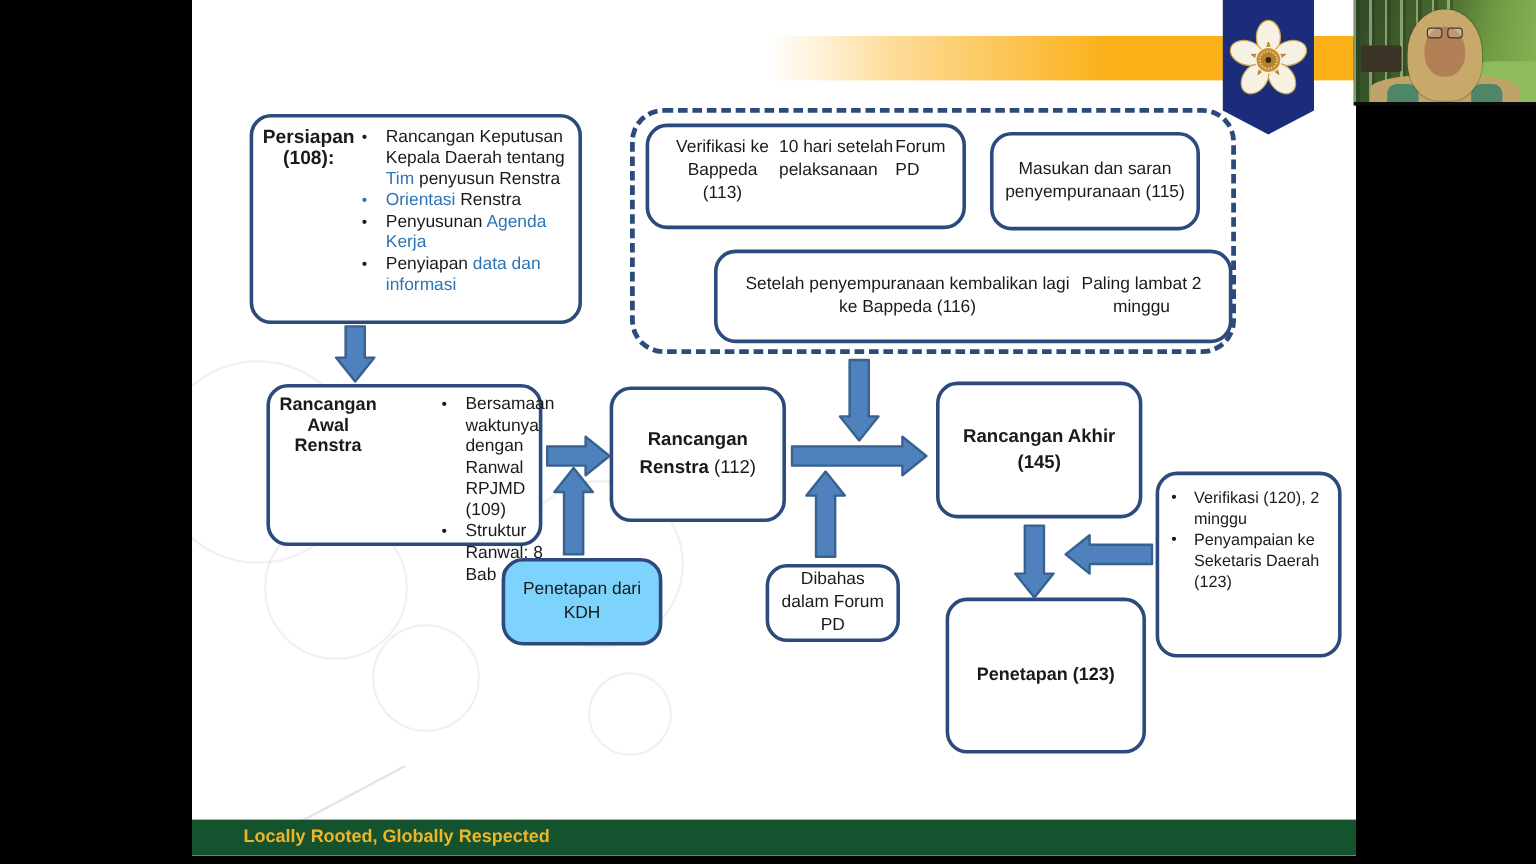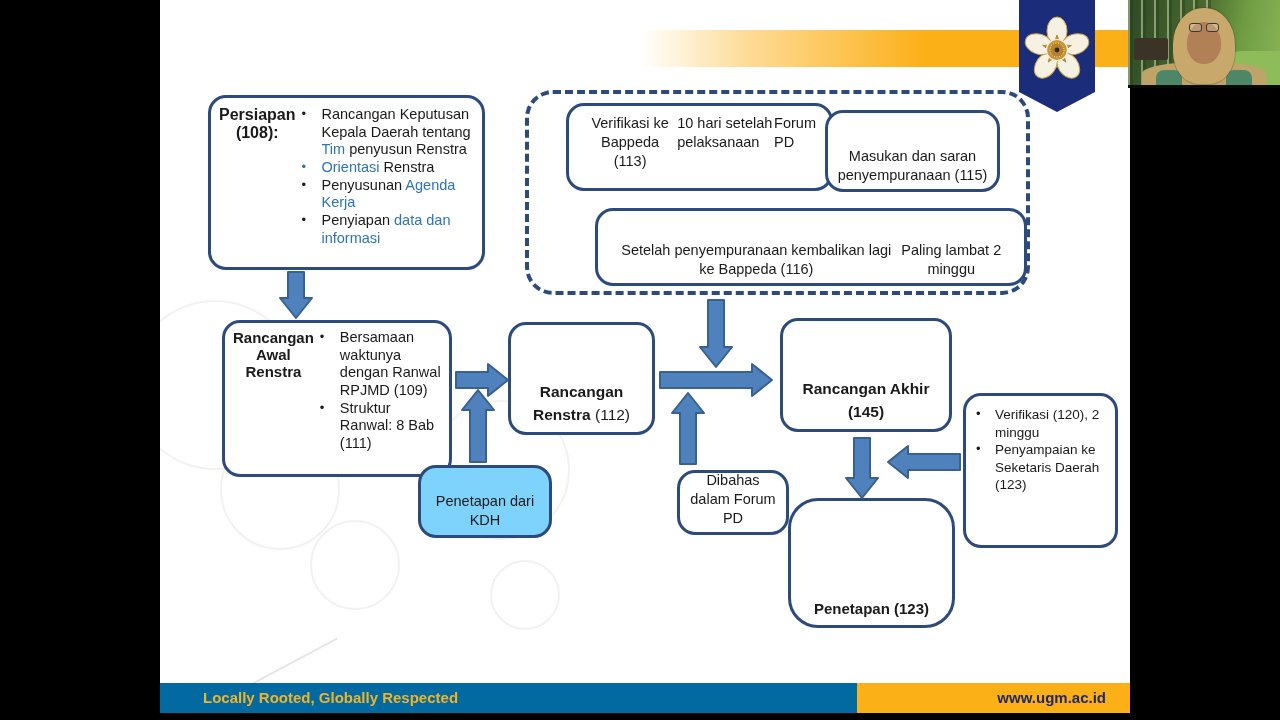--- a/index.html
+++ b/index.html
@@ -15,59 +15,59 @@
   .wm-line { position:absolute; width:130px; height:2px; background:rgba(0,0,0,0.10); transform:rotate(-28deg); }
 
   
   .ribbon { position:absolute; left:480px; top:30px; width:490px; height:37px;
             background:linear-gradient(90deg, rgba(251,176,24,0) 0%, rgba(251,176,24,0.45) 22%, #fbb018 58%, #fbb018 100%); }
   .pennant-svg { position:absolute; left:855px; top:0; }
 
   
   .fbox { position:absolute; background:#fff; border:3px solid #2c4a7c; border-radius:18px;
           color:#1a1a1a; display:flex; flex-direction:row; justify-content:center; }
-  .fbox.center { text-align:center; align-items:flex-end; }
+  .fbox.center { text-align:center; align-items:center; }
   .dashed-group { position:absolute; left:365px; top:90px; width:505px; height:205px;
                   border:4px dashed #2c4a7c; border-radius:28px; background:transparent; }
 
   .persiapan { left:48px; top:95px; width:277px; height:175px; padding:8px 10px 8px 8px; justify-content:flex-start; }
   .persiapan .title { font-weight:bold; font-size:16px; text-align:center; margin-bottom:2px; }
   .blist { font-size:14.5px; line-height:1.22; }
   .brow { display:flex; }
   .bmark { width:12px; flex:0 0 12px; margin:0 8px 0 6px; font-size:13px; }
   .blue { color:#2e74b5; }
 
-  .v113 { left:378px; top:103px; width:267px; height:88px; padding:8px 14px; font-size:14.5px; line-height:1.3;margin-left:28px; }
+  .v113 { left:378px; top:103px; width:267px; height:88px; padding:8px 14px; font-size:14.5px; line-height:1.3; }
   .v113 .c { text-align:center; }
   .m115 { left:665px; top:110px; width:175px; height:82px; font-size:14.5px; line-height:1.3; padding:4px 8px; }
   .s116 { left:435px; top:208px; width:432px; height:78px; font-size:14.5px; line-height:1.3; padding:4px 18px; }
 
-  .rawal { left:62px; top:320px; width:230px; height:157px; padding:6px 8px; justify-content:flex-start; }
+  .rawal { left:62px; top:320px; width:230px; height:135px; padding:6px 8px; justify-content:flex-start;gap:48px; }
   .rawal .title { font-weight:bold; font-size:15px; text-align:center; margin-bottom:1px; }
   .rawal .blist { font-size:14.5px; }
 
   .rrenstra { left:348px; top:322px; width:147px; height:113px; font-size:15.5px; line-height:1.45; padding:6px 12px; }
   .rakhir { left:620px; top:318px; width:172px; height:114px; font-size:15.5px; font-weight:bold; line-height:1.45; padding:6px 18px; }
-  .dibahas { left:478px; top:470px; width:112px; height:65px; font-size:14.5px; line-height:1.3; padding:4px 8px;margin-left:39px; }
+  .dibahas { left:478px; top:470px; width:112px; height:65px; font-size:14.5px; line-height:1.3; padding:4px 8px; }
   .pkdh { left:258px; top:465px; width:134px; height:73px; font-size:14.5px; line-height:1.35; background:#7dd3fc; padding:4px 8px; }
-  .p123 { left:628px; top:498px; width:167px; height:130px; font-size:14.5px; line-height:1.35; padding:6px 10px;border-radius:30px; }
+  .p123 { left:628px; top:498px; width:167px; height:130px; font-size:14.5px; line-height:1.35; padding:6px 10px; }
   .p123 .title { font-weight:bold; font-size:15px; }
   .vright { left:803px; top:393px; width:155px; height:155px; padding:10px 8px 10px 6px; justify-content:center; }
   .vright .blist { font-size:13.5px; line-height:1.3; }
   .vright .bmark { margin:0 7px 0 4px; }
 
   .ellipse { position:absolute; left:30px; top:557px; width:460px; height:102px; background:#fbf200;
              border:3px solid #2c4a7c; border-radius:50%; display:flex; flex-direction:column;
              justify-content:center; align-items:center; text-align:center;
              font-size:20px; font-weight:bold; color:#141414; line-height:1.35; }
 
   .arrows { position:absolute; left:0; top:0; pointer-events:none; }
 
   
-  .footer { position:absolute; left:0; top:683px; width:970px; height:30px; background:#0369a1; display:flex; }
+  .footer { position:absolute; left:0; top:683px; width:970px; height:30px; background:#14532d; display:flex; }
   .footer .tag { flex:1; color:#f0b429; font-weight:bold; font-size:15px; line-height:30px; padding-left:43px; }
   .footer .gold { width:273px; background:#fbb018; color:#222865; font-weight:bold; font-size:15px;
                   line-height:30px; text-align:right; padding-right:24px; }
 
   
   .webcam { position:absolute; left:1128px; top:0; width:152px; height:88px; overflow:hidden;
             background:linear-gradient(100deg,#2f4a26 0%,#49682f 45%,#6f9c43 72%,#8cb457 100%); border-bottom:3px solid #0a0a0a; }
   .wc-bamboo { position:absolute; left:0; top:0; width:90px; height:88px;
                background:repeating-linear-gradient(90deg, rgba(214,229,180,0.5) 0 2px, rgba(35,55,25,0.35) 2px 5px, rgba(0,0,0,0) 5px 13px); }
   .wc-house { position:absolute; left:6px; top:38px; width:34px; height:22px; background:#3b3326; border-radius:2px; }
@@ -210,21 +210,20 @@
         <polygon points="548,300 564,300 564,347 572,347 556,367 540,347 548,347"></polygon>
         <polygon points="500,372 592,372 592,364 612,380 592,396 592,388 500,388"></polygon>
         <polygon points="520,464 520,413 512,413 528,393 544,413 536,413 536,464"></polygon>
         <polygon points="694,438 710,438 710,478 718,478 702,498 686,478 694,478"></polygon>
         <polygon points="800,454 748,454 748,446 728,462 748,478 748,470 800,470"></polygon>
       </g>
     </svg>
 
     <div class="footer">
       <div class="tag">Locally Rooted, Globally Respected</div>
-      <div class="gold">www.ugm.ac.id</div>
     </div>
   </div>
 
   <div class="webcam">
     <div class="wc-bamboo"></div>
     <div class="wc-house"></div>
     <div class="wc-grass"></div>
     <div class="wc-shoulders">
       <div class="wc-shirt-l"></div>
       <div class="wc-shirt-r"></div>

